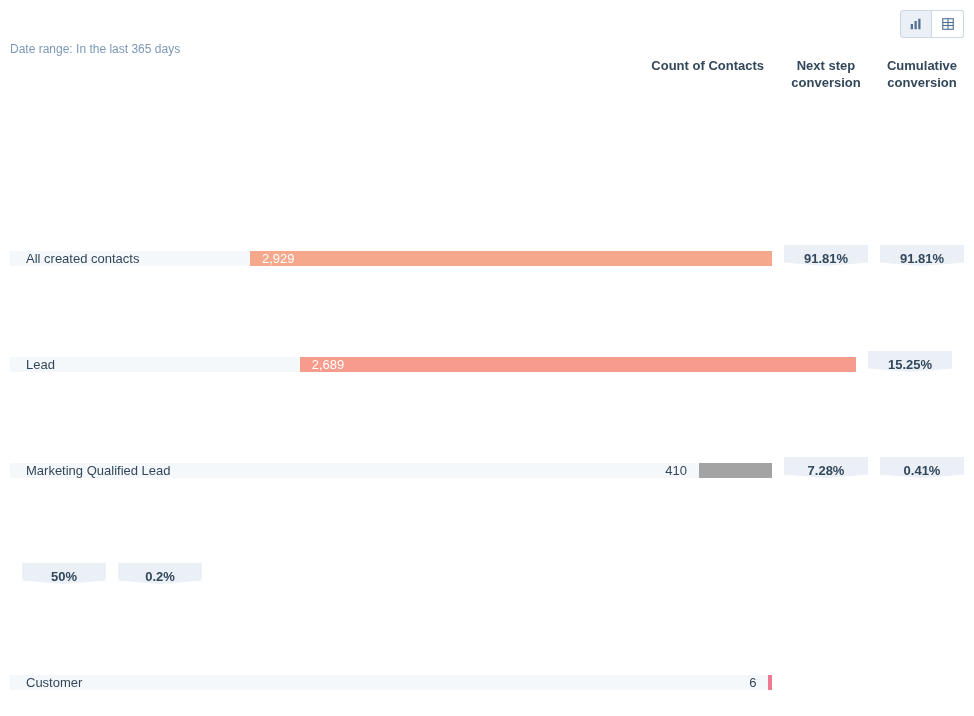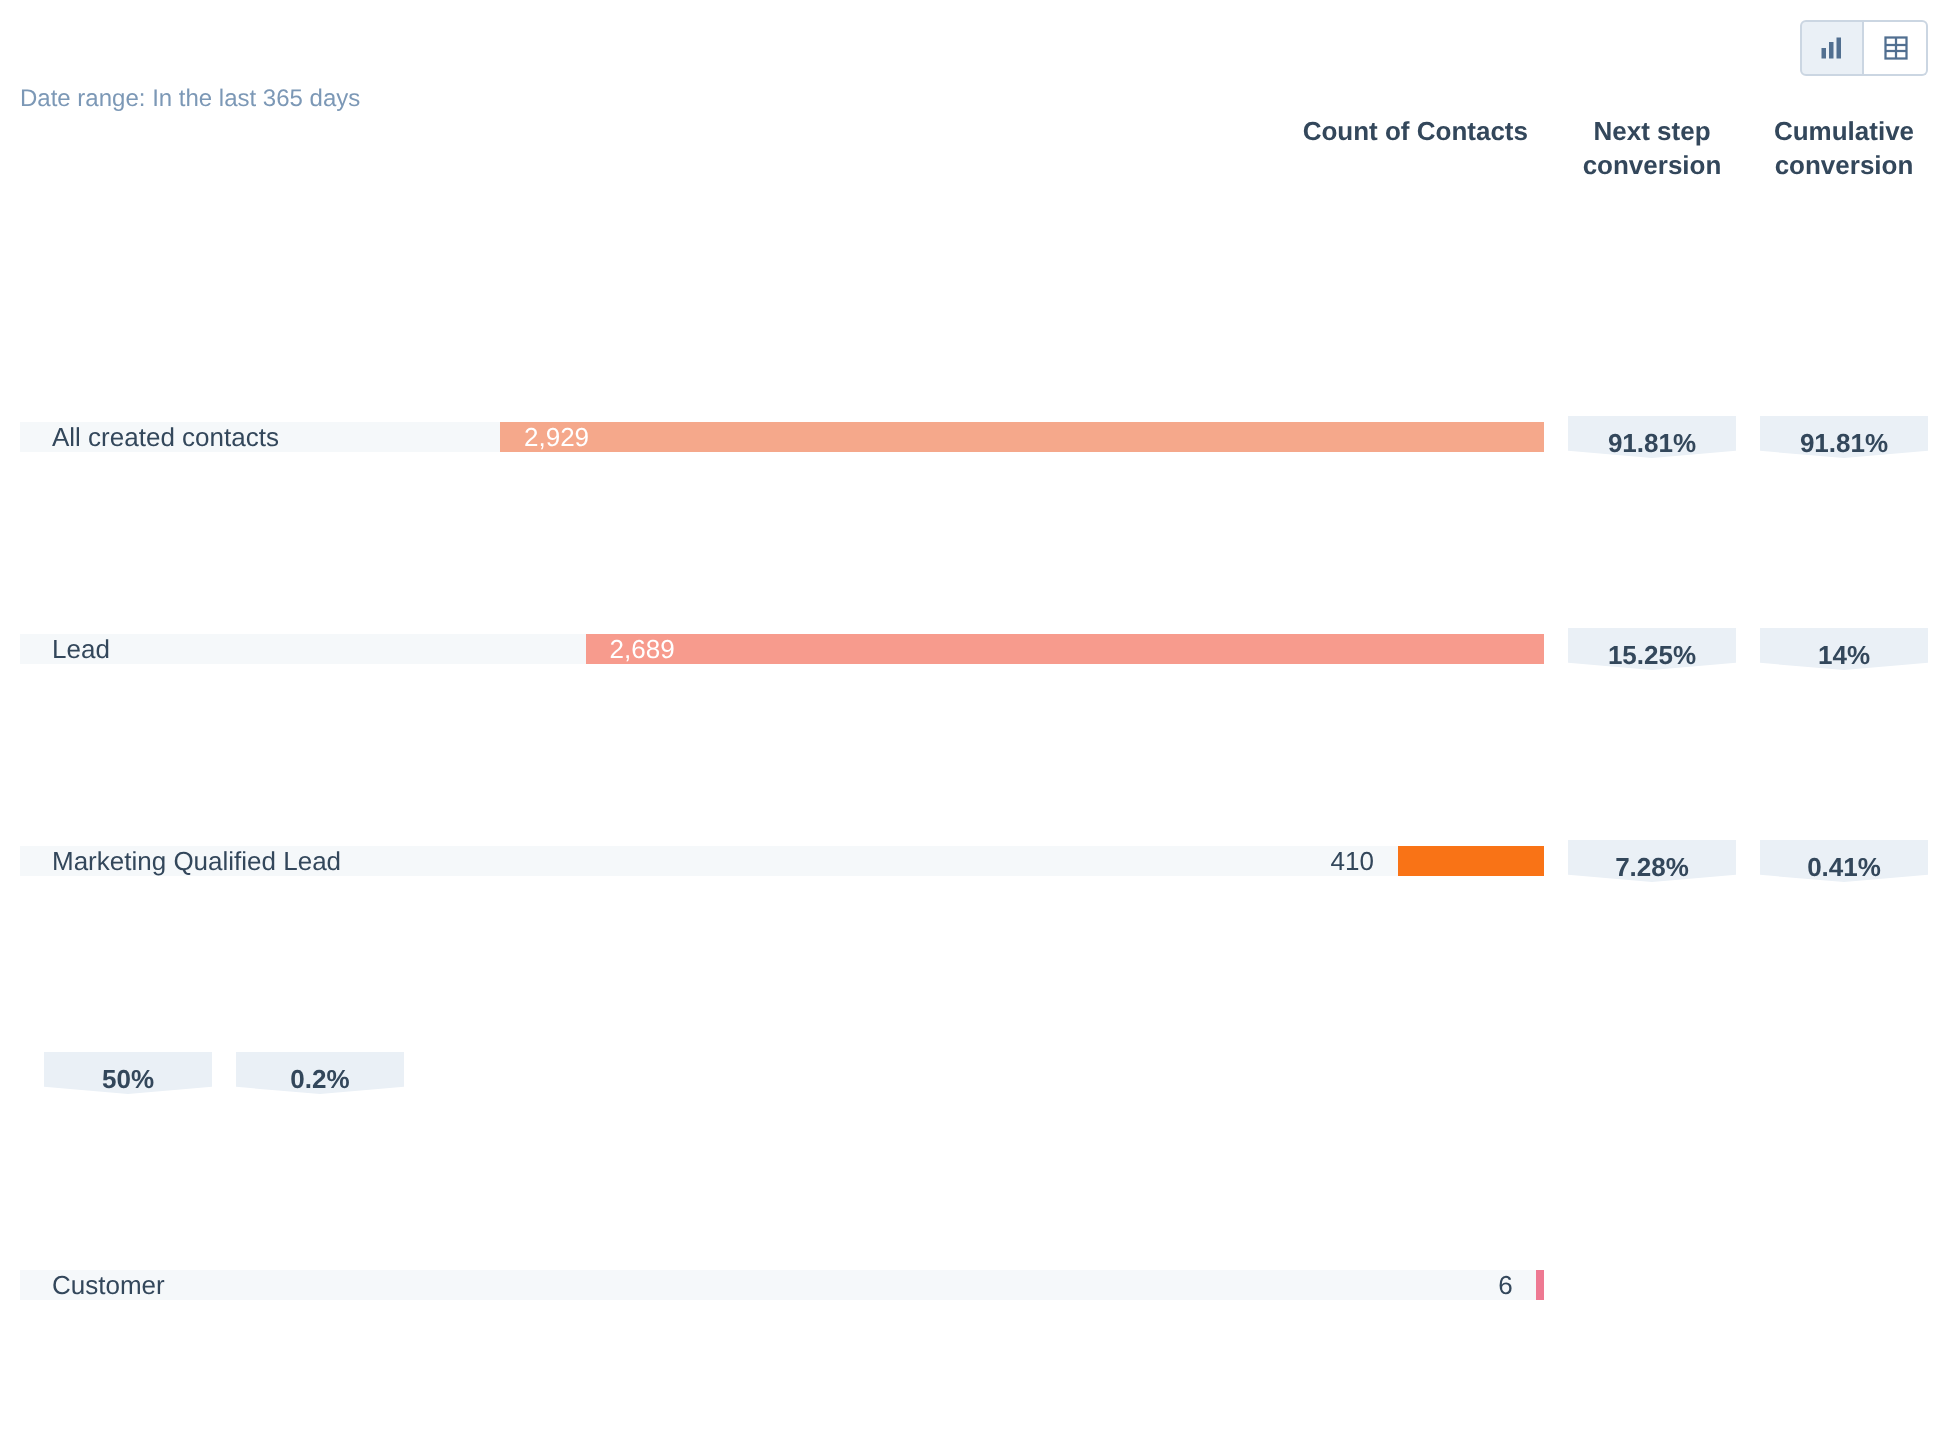--- a/index.html
+++ b/index.html
@@ -70,21 +70,21 @@
   .header-row .gap { flex: 0 0 12px; }
   .header-row .col-cum {
     flex: 0 0 84px;
     text-align: center;
     line-height: 1.3;
   }
 
   .funnel-rows { display: flex; flex-direction: column; gap: 12px; }
   .funnel-row {
     display: flex;
-    align-items: center;
+    align-items: flex-end;
     height: 94px;
   }
   .row-bar-wrap {
     flex: 1;
     display: flex;
     align-items: stretch;
     background: #f5f8fa;
     position: relative;
   }
   .row-label {
@@ -229,34 +229,26 @@
       <div class="chevron-gap"></div>
       <div class="chevron-col">
         <div class="chevron">
           <svg viewBox="0 0 84 94" preserveAspectRatio="none">
             <path d="M0 0 L84 0 L84 78 L42 94 L0 78 Z" fill="#eaf0f6"></path>
           </svg>
           <span>15.25%</span>
         </div>
       </div>
       <div class="chevron-gap"></div>
-      <div class="chevron-col">
-        <div class="chevron">
-          <svg viewBox="0 0 84 94" preserveAspectRatio="none">
-            <path d="M0 0 L84 0 L84 78 L42 94 L0 78 Z" fill="#eaf0f6"></path>
-          </svg>
-          <span>14%</span>
-        </div>
-      </div>
     </div>
     <div class="funnel-row">
       <div class="row-bar-wrap">
         <div class="row-label">Marketing Qualified Lead</div>
         <div class="bar-area">
-          <div class="bar" style="width: 13.998%; background: #f97316;">
+          <div class="bar" style="width: 13.998%; background: #a3a3a3;">
             <span class="bar-value dark">410</span>
           </div>
         </div>
       </div>
       <div class="chevron-gap"></div>
       <div class="chevron-col">
         <div class="chevron">
           <svg viewBox="0 0 84 94" preserveAspectRatio="none">
             <path d="M0 0 L84 0 L84 78 L42 94 L0 78 Z" fill="#eaf0f6"></path>
           </svg>

